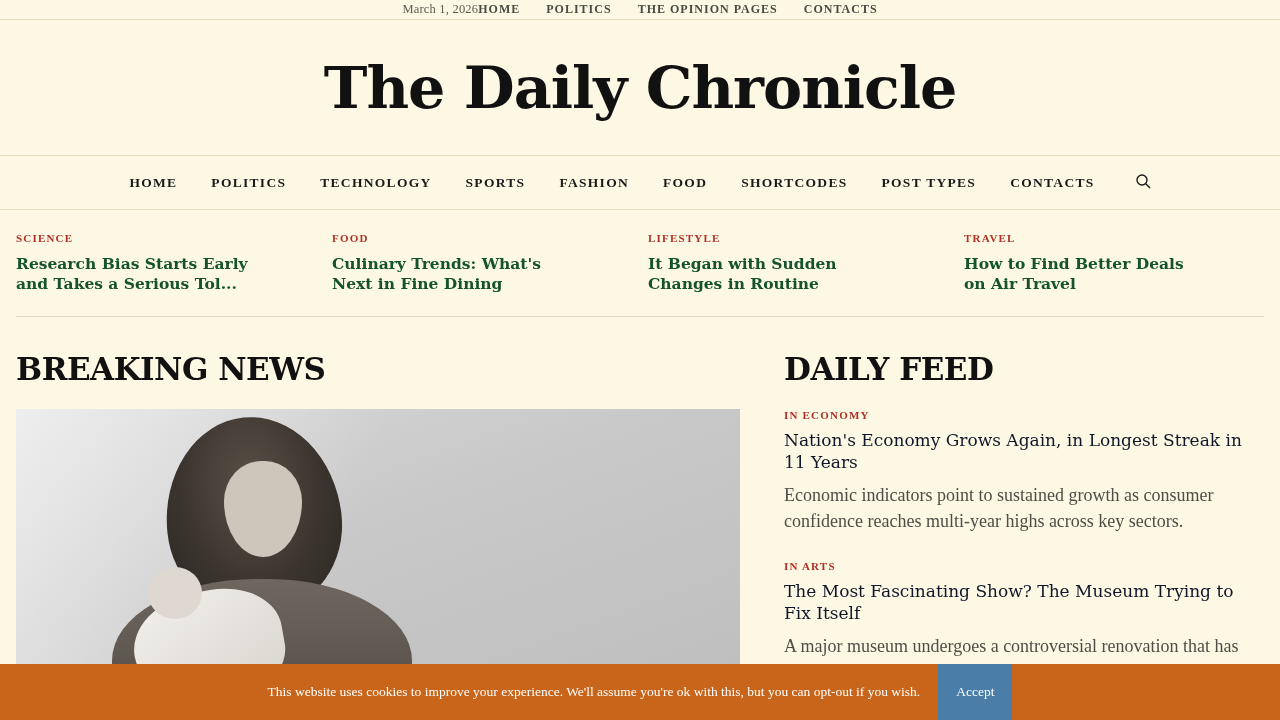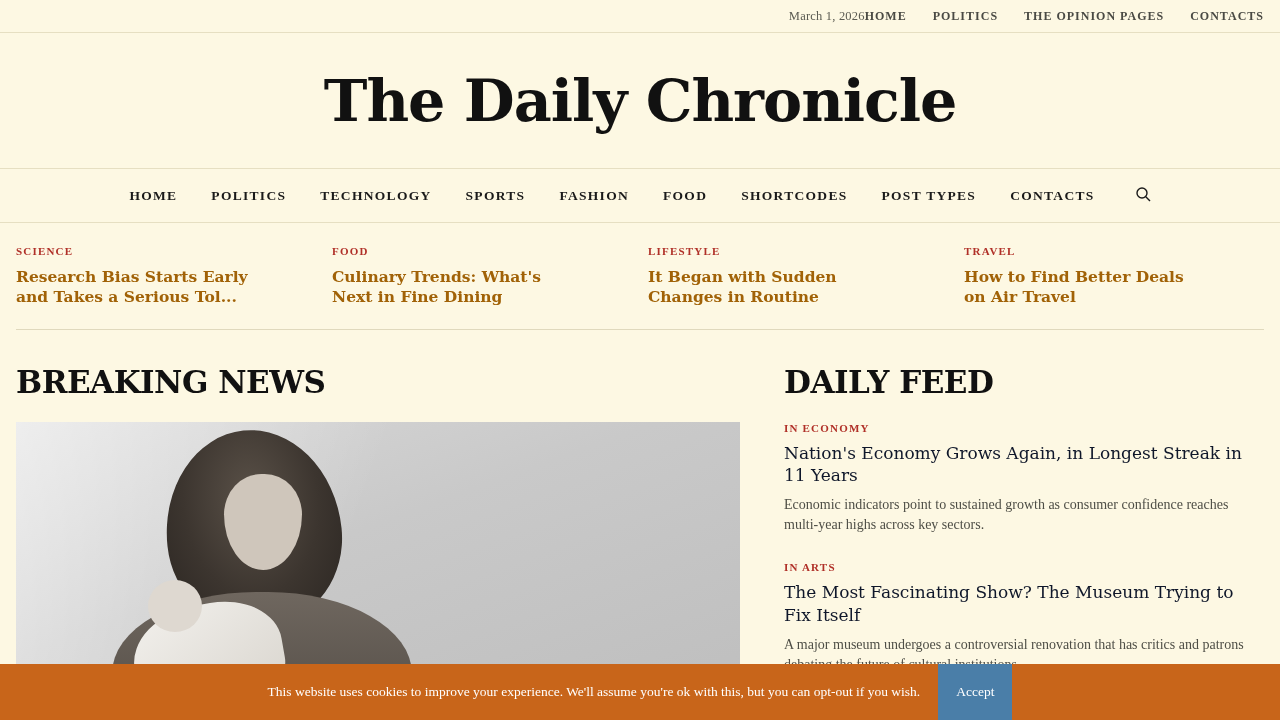--- a/index.html
+++ b/index.html
@@ -6,24 +6,24 @@
   html, body {
     width: 1280px; height: 720px;
     overflow: hidden;
     background: #fdf8e3;
     font-family: "Liberation Sans", sans-serif;
     color: #1a1a1a;
   }
 
   
   .topbar {
-    height: 33px;
-    display: flex;
-    align-items: center;
-    justify-content: flex-end;
+    height: 20px;
+    display: flex;
+    align-items: center;
+    justify-content: center;
     padding: 0 16px;
     border-bottom: 1px solid #e6dfc2;
     background: #fdf8e3;
   }
   .topbar .date {
     font-family: "Liberation Serif", serif;
     font-size: 12.5px;
     color: #5b5b52;
     letter-spacing: .2px;
   }
@@ -101,21 +101,21 @@
     font-weight: bold;
     letter-spacing: 1.2px;
     color: #b03028;
     margin-bottom: 10px;
   }
   .cat-title {
     font-family: "DejaVu Serif", serif;
     font-size: 15.5px;
     font-weight: bold;
     line-height: 1.28;
-    color: #a16207;
+    color: #14532d;
   }
   .strip-rule {
     margin: 22px 16px 0 16px;
     border-top: 1px solid #e0d9bd;
   }
 
   
   .content {
     display: flex;
     padding: 0 16px;
@@ -199,21 +199,21 @@
   .feed-title {
     font-family: "DejaVu Serif", serif;
     font-size: 17px;
     font-weight: normal;
     line-height: 1.3;
     color: #0f172a;
     margin-bottom: 9px;
   }
   .feed-dek {
     font-family: "Liberation Serif", serif;
-    font-size: 14px;
+    font-size: 18px;
     line-height: 1.45;
     color: #4e4e46;
   }
 
   
   .cookiebar {
     position: absolute;
     left: 0; right: 0; bottom: 0;
     height: 56px;
     background: #c8651a;

